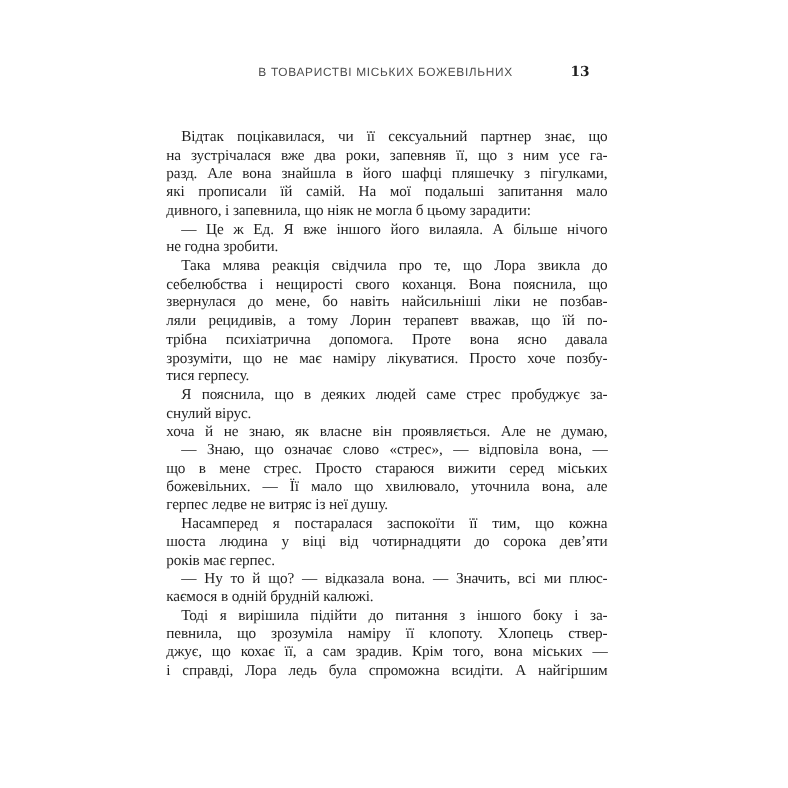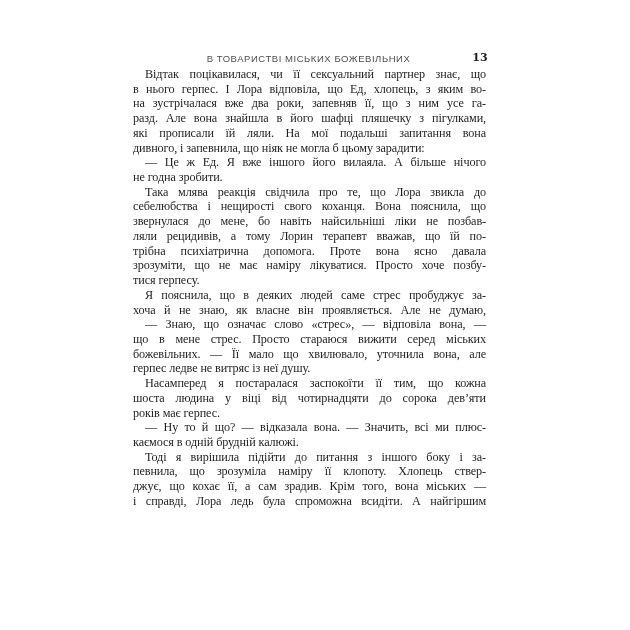--- a/index.html
+++ b/index.html
@@ -27,32 +27,32 @@
     text-align: center;
     font-family: "Liberation Sans", sans-serif;
     font-size: 9.5px;
     letter-spacing: 0.55px;
     color: #4e4e4e;
     white-space: nowrap;
   }
   .page-number {
     position: absolute;
     top: 51px;
-    left: 472px;
+    left: 456px;
     width: 16px;
     text-align: center;
     font-family: "DejaVu Serif", serif;
     font-weight: bold;
     font-size: 11px;
     color: #1e1e1e;
   }
   .page-body {
     position: absolute;
     left: 133px;
-    top: 67px;
+    top: 102px;
     width: 353px;
     font-family: "Liberation Serif", serif;
     font-size: 12.2px;
     letter-spacing: -0.1px;
     color: #1f1f1f;
   }
   .line {
     line-height: 14.72px;
     height: 14.72px;
     text-align: justify;
@@ -69,35 +69,35 @@
   }
 </style>
 </head>
 <body>
 
 <div class="book-page">
   <div class="running-header">В ТОВАРИСТВІ МІСЬКИХ БОЖЕВІЛЬНИХ</div>
   <div class="page-number">13</div>
   <div class="page-body">
       <div class="line indent">Відтак поцікавилася, чи її сексуальний партнер знає, що</div>
-      <div class="line">в нього герпес. І Лора відповіла, що Ед, хлопець, з яким во-</div>
       <div class="line">на зустрічалася вже два роки, запевняв її, що з ним усе га-</div>
       <div class="line">разд. Але вона знайшла в його шафці пляшечку з пігулками,</div>
-      <div class="line">які прописали їй ляли. На мої подальші запитання вона</div>
+      <div class="line">які прописали їй самій. На мої подальші запитання мало</div>
       <div class="line end">дивного, і запевнила, що ніяк не могла б цьому зарадити:</div>
       <div class="line indent">— Це ж Ед. Я вже іншого його вилаяла. А більше нічого</div>
       <div class="line end">не годна зробити.</div>
       <div class="line indent">Така млява реакція свідчила про те, що Лора звикла до</div>
       <div class="line">себелюбства і нещирості свого коханця. Вона пояснила, що</div>
       <div class="line">звернулася до мене, бо навіть найсильніші ліки не позбав-</div>
       <div class="line">ляли рецидивів, а тому Лорин терапевт вважав, що їй по-</div>
       <div class="line">трібна психіатрична допомога. Проте вона ясно давала</div>
       <div class="line">зрозуміти, що не має наміру лікуватися. Просто хоче позбу-</div>
       <div class="line end">тися герпесу.</div>
       <div class="line indent">Я пояснила, що в деяких людей саме стрес пробуджує за-</div>
+      <div class="line end">снулий вірус.</div>
       <div class="line">хоча й не знаю, як власне він проявляється. Але не думаю,</div>
       <div class="line indent">— Знаю, що означає слово «стрес», — відповіла вона, —</div>
       <div class="line">що в мене стрес. Просто стараюся вижити серед міських</div>
       <div class="line">божевільних. — Її мало що хвилювало, уточнила вона, але</div>
       <div class="line end">герпес ледве не витряс із неї душу.</div>
       <div class="line indent">Насамперед я постаралася заспокоїти її тим, що кожна</div>
       <div class="line">шоста людина у віці від чотирнадцяти до сорока дев’яти</div>
       <div class="line end">років має герпес.</div>
       <div class="line indent">— Ну то й що? — відказала вона. — Значить, всі ми плюс-</div>
       <div class="line end">каємося в одній брудній калюжі.</div>

